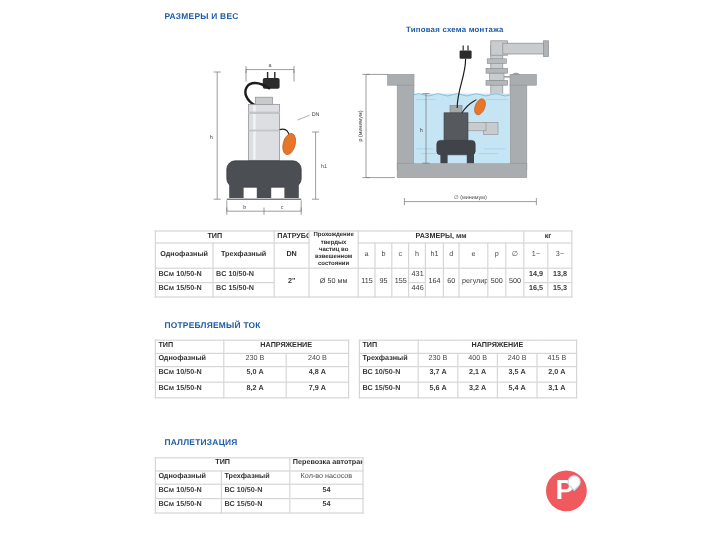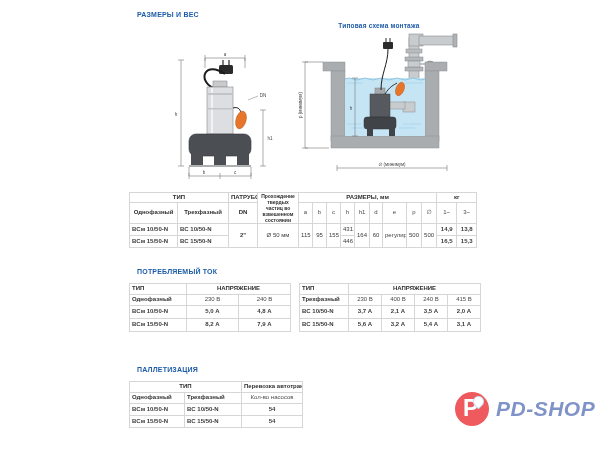--- a/index.html
+++ b/index.html
@@ -351,16 +351,15 @@
       <td class="val">54</td>
     </tr>
   </tbody>
     </table>
 
   <div id="logo">
     <div class="ball">
       <span class="p">P</span>
       <span class="drop"></span>
     </div>
-    <span class="word">PD-SHOP</span>
   </div>
 
 </div>
 
 </body></html>

